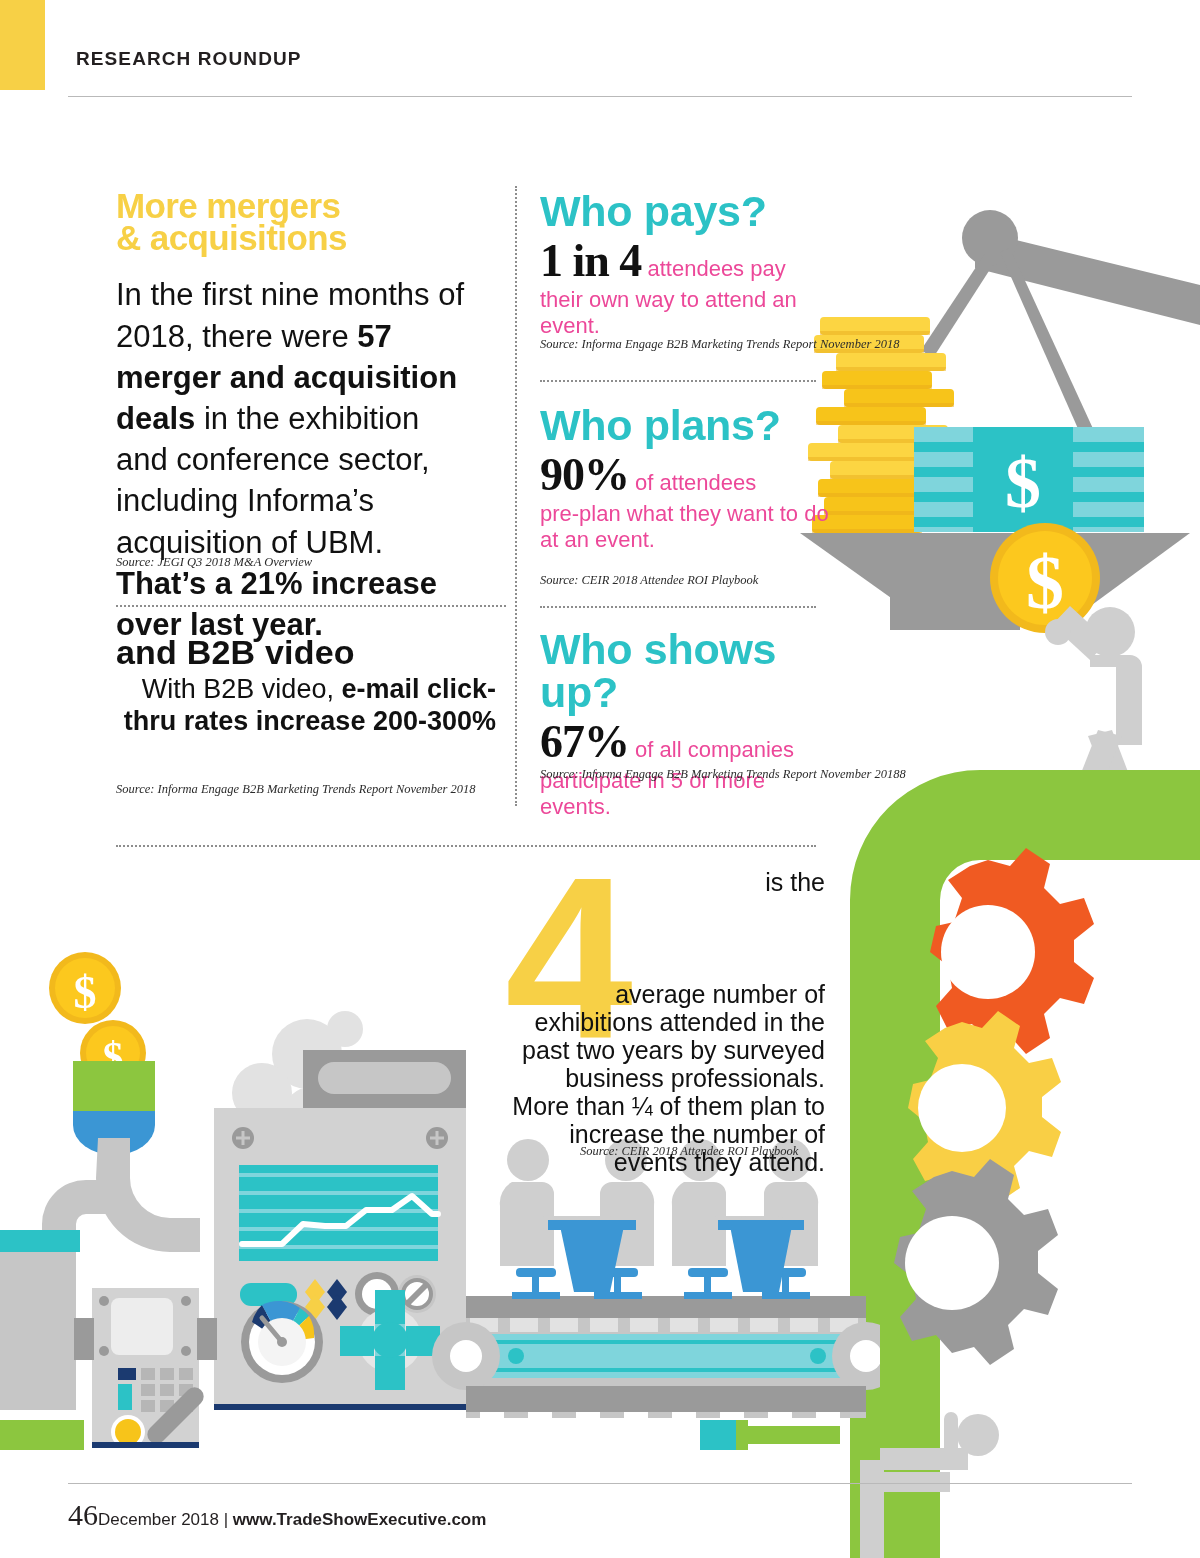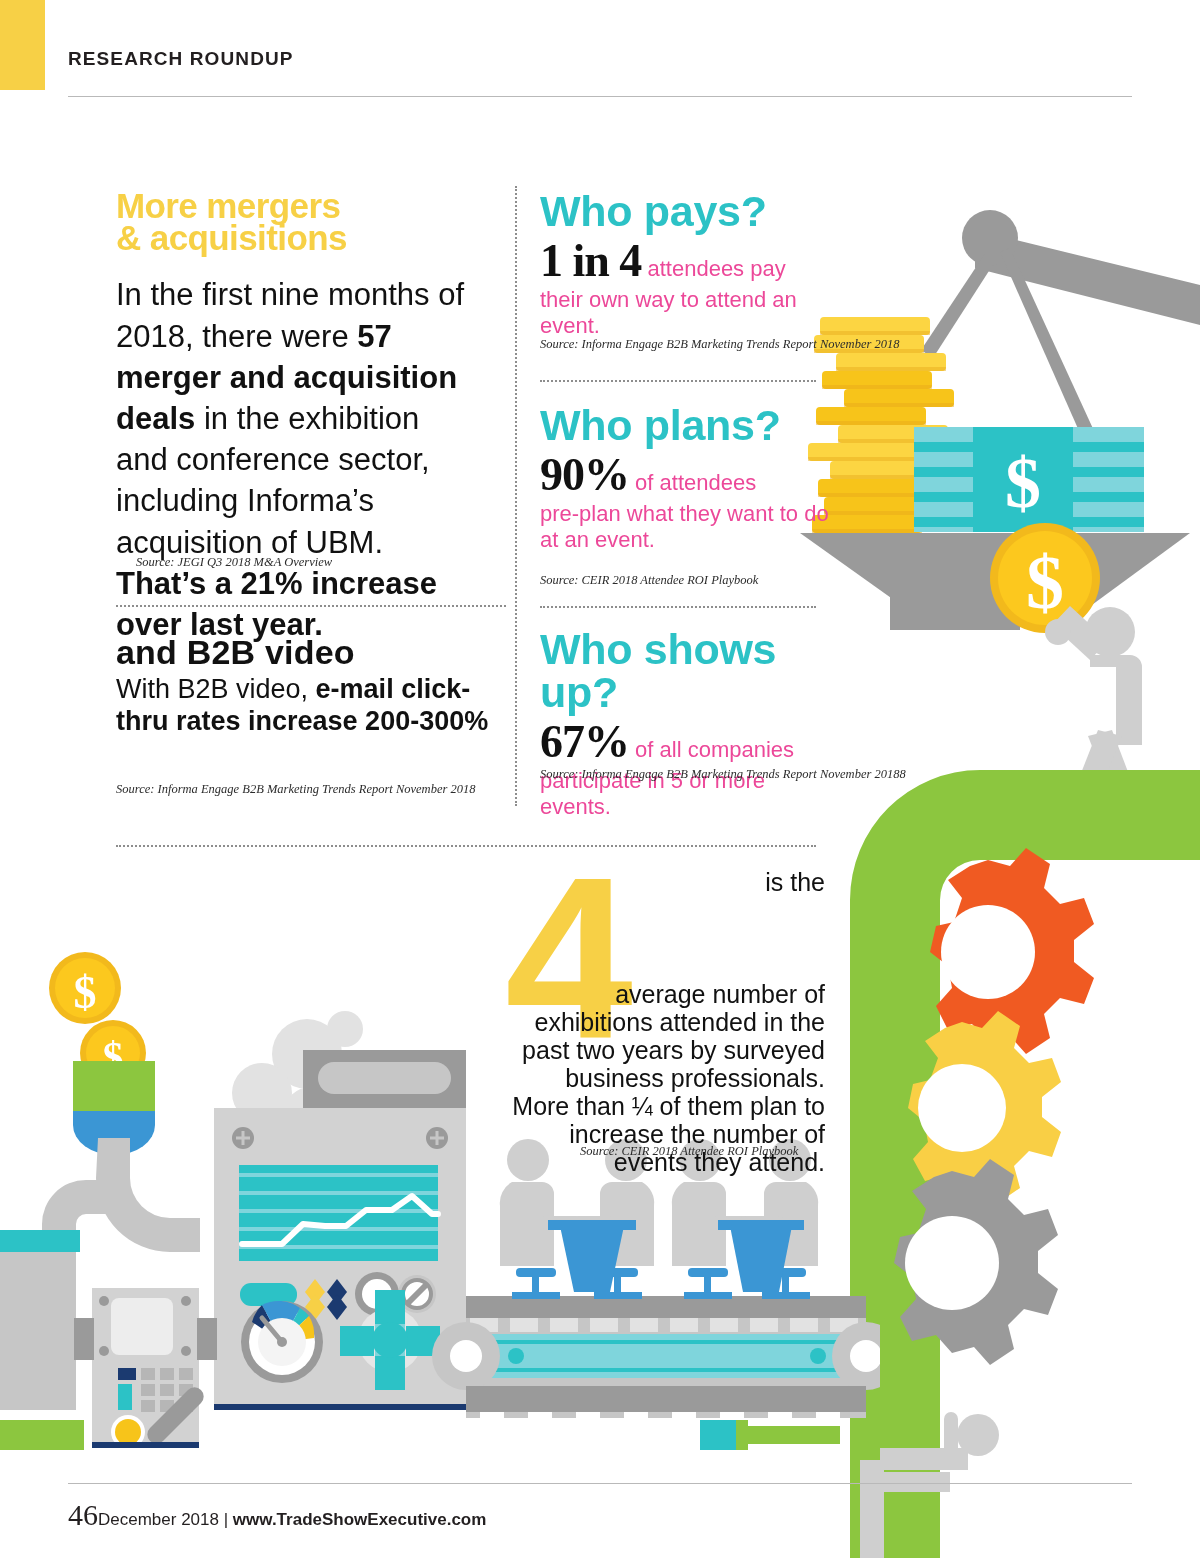--- a/index.html
+++ b/index.html
@@ -6,47 +6,47 @@
   body{
     width:1200px;height:1558px;position:relative;overflow:hidden;
     background:#ffffff;
     font-family:"Liberation Sans", sans-serif;
     -webkit-font-smoothing:antialiased;
   }
   .page{position:absolute;inset:0;}
 
   
   .yellow-tab{position:absolute;left:0;top:0;width:45px;height:90px;background:#F7D046;}
-  .kicker{position:absolute;left:68px;top:48px;font-size:19px;font-weight:bold;
+  .kicker{position:absolute;left:76px;top:48px;font-size:19px;font-weight:bold;
           letter-spacing:1.1px;color:#231f20;font-family:"Liberation Sans",sans-serif;}
   .head-rule{position:absolute;left:68px;top:96px;width:1064px;height:1px;background:#b9b9b9;}
   .src{font-family:"Liberation Serif",serif;font-style:italic;font-size:12.5px;
        color:#2b2b2b;line-height:1.35;}
   .dotted{border-top:2px dotted #8d8d8d;height:0;}
   .vdotted{border-left:2px dotted #8d8d8d;width:0;}
 
   
   #left-col{position:absolute;left:116px;top:190px;width:362px;}
   .hd-yellow{color:#F7D046;font-size:35px;font-weight:bold;line-height:0.92;
              letter-spacing:-0.6px;font-family:"Liberation Sans Narrow","Liberation Sans",sans-serif;
              font-stretch:condensed;}
   .body-lg{font-size:31px;line-height:1.33;color:#111;margin-top:20px;
            font-family:"Liberation Sans Narrow","Liberation Sans",sans-serif;
            font-stretch:condensed;}
   .body-lg b{font-weight:bold;}
-  #left-src-1{position:absolute;left:116px;top:554px;margin-left:20px;}
+  #left-src-1{position:absolute;left:116px;top:554px;}
   #left-div-1{position:absolute;left:116px;top:605px;width:390px;}
   #email-block{position:absolute;left:116px;top:635px;width:380px;}
   .hd-black{font-size:34px;font-weight:bold;line-height:1.02;color:#111;
             letter-spacing:0.2px;
             font-family:"Liberation Sans Narrow","Liberation Sans",sans-serif;
             font-stretch:condensed;}
   .body-md{font-size:27px;line-height:1.18;color:#111;margin-top:4px;
            font-family:"Liberation Sans Narrow","Liberation Sans",sans-serif;
-           font-stretch:condensed;}
+           font-stretch:condensed;text-align:right;}
   .body-md b{font-weight:bold;}
   #left-src-2{position:absolute;left:116px;top:781px;}
   #mid-divider-v{position:absolute;left:515px;top:186px;height:620px;}
   #big-div-h{position:absolute;left:116px;top:845px;width:700px;}
 
   
   #mid-col{position:absolute;left:540px;top:190px;width:290px;}
   .hd-teal{color:#2CC2C6;font-size:43px;font-weight:bold;line-height:1.0;
            letter-spacing:-0.3px;
            font-family:"Liberation Sans Narrow","Liberation Sans",sans-serif;

